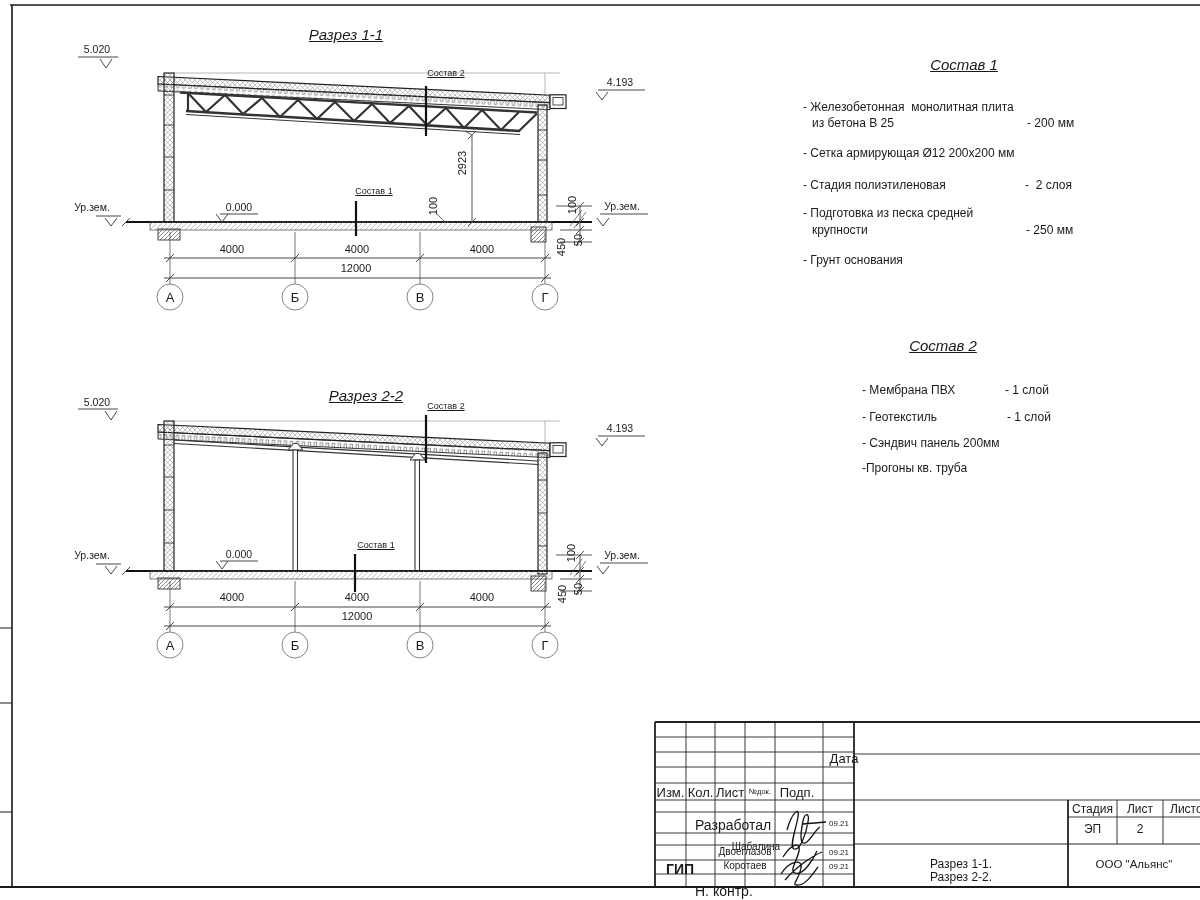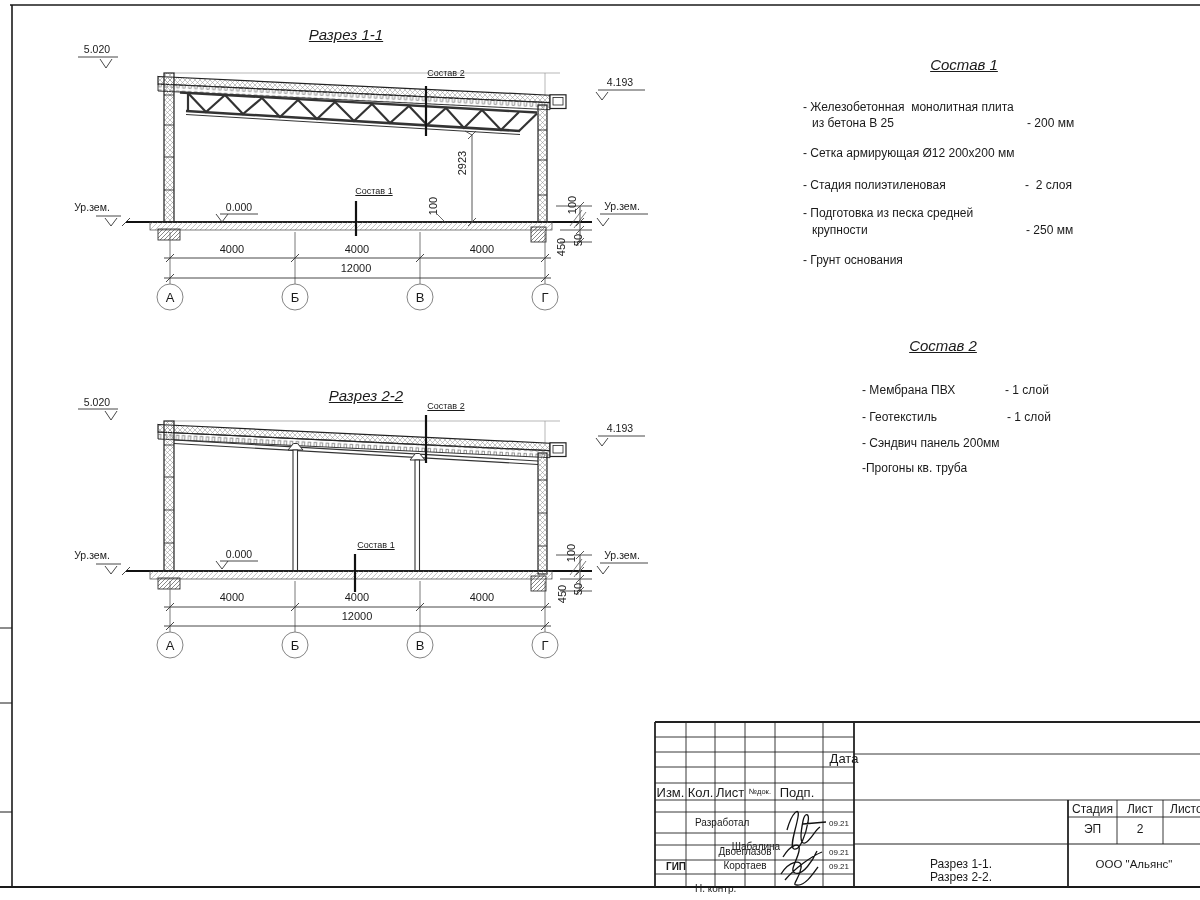--- a/index.html
+++ b/index.html
@@ -12,21 +12,21 @@
   .rot{display:flex;align-items:center;justify-content:center;transform:rotate(-90deg);}
   .title{font-size:15px;font-style:italic;text-decoration:underline;}
   .spec-title{font-size:15px;font-style:italic;text-decoration:underline;}
   .spec-item{font-size:12px;}
   .dim{font-size:11px;}
   .small-lab{font-size:9px;}
   .lvl{font-size:10.5px;}
   .axis{font-size:13px;}
   .tb-head{font-size:13px;}
   .tb-head-sm{font-size:7.5px;}
-  .tb-role{font-size:10px;padding-left:36px;}
+  .tb-role{font-size:14px;padding-left:36px;}
   .tb-name{font-size:10px;}
   .tb-date{font-size:8px;}
   .tb-val{font-size:12px;}
   .tb-txt{font-size:12px;}
   .tb-co{font-size:11.5px;}
 </style>
 </head>
 <body>
 
 <div id="stage">

